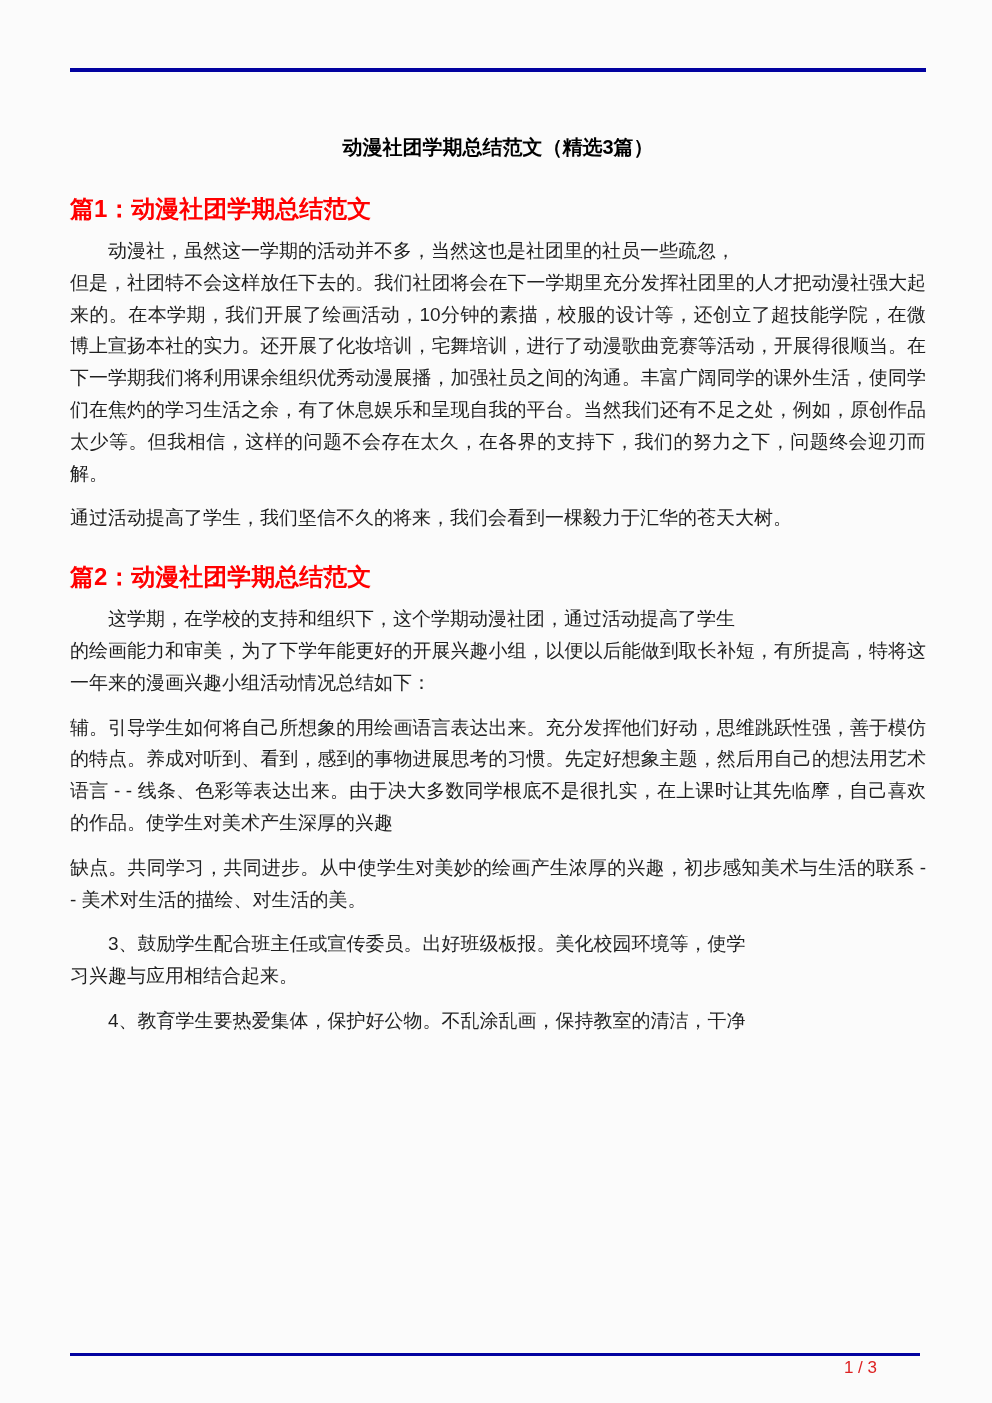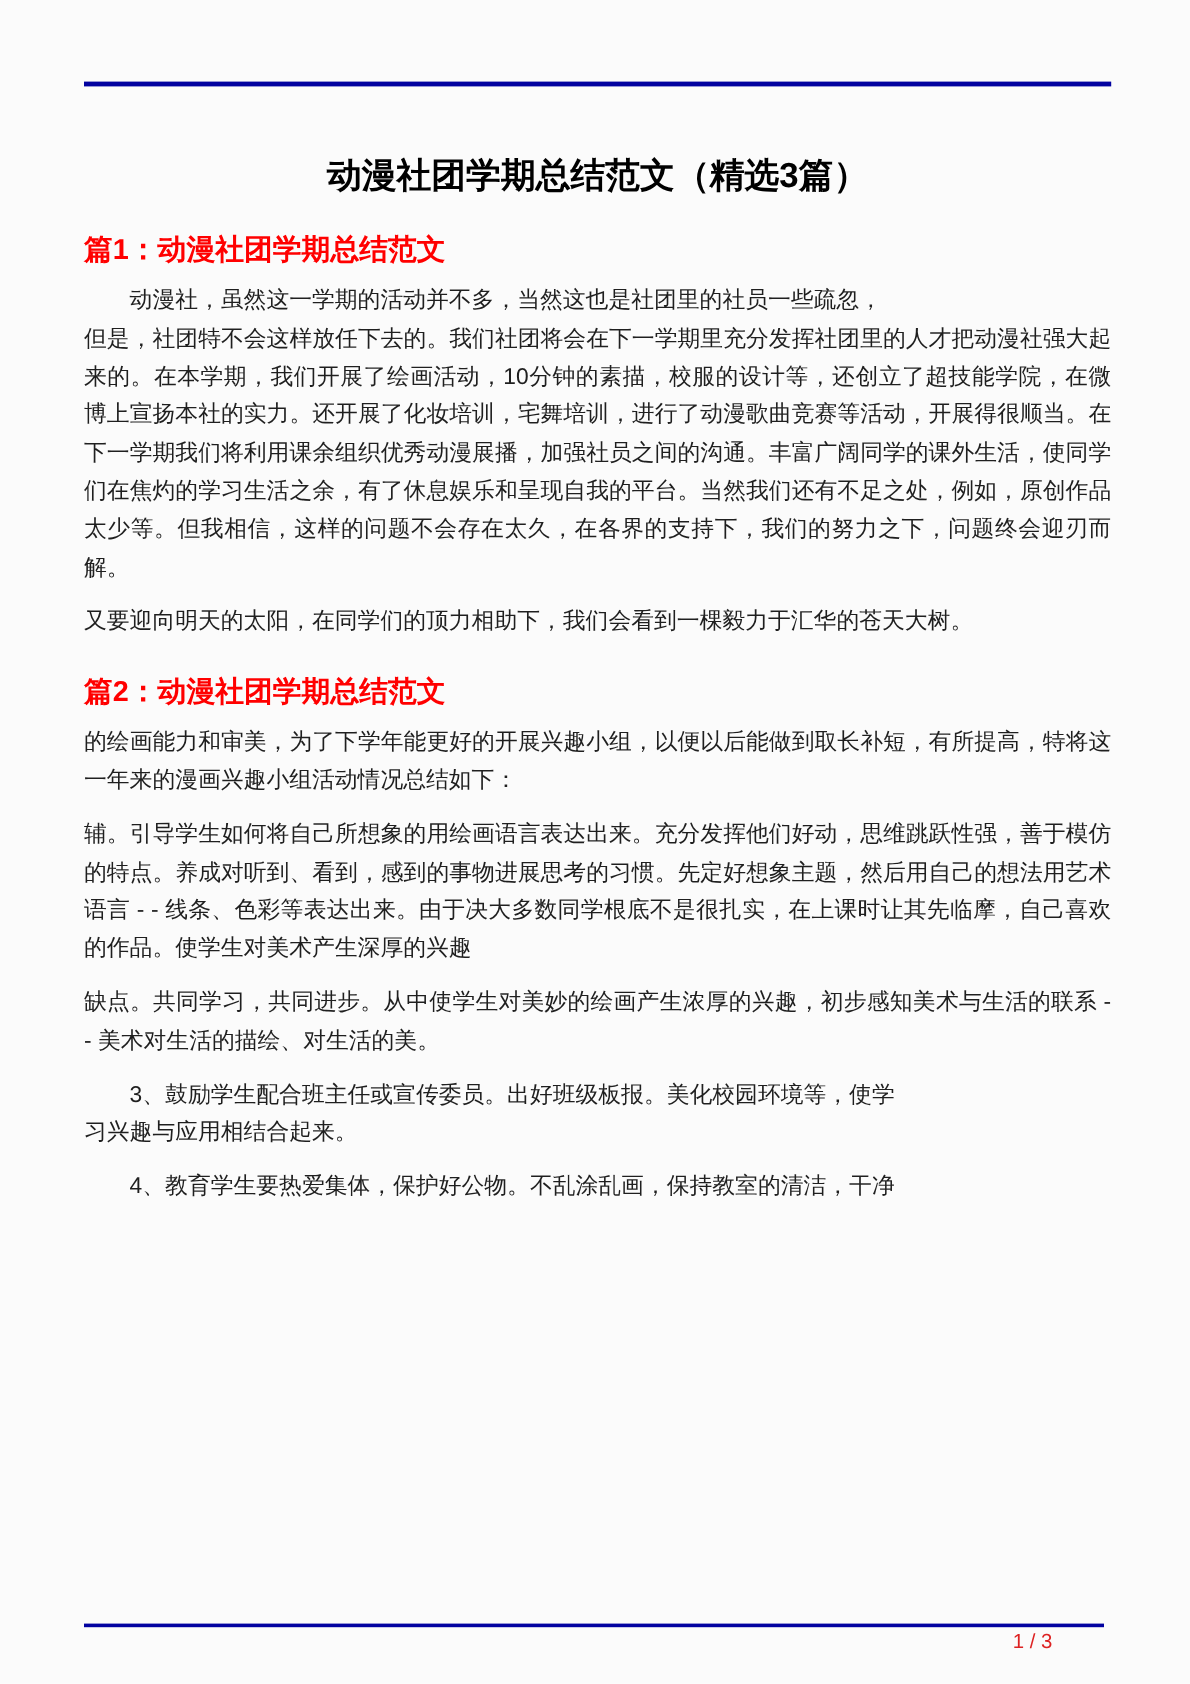--- a/index.html
+++ b/index.html
@@ -16,21 +16,21 @@
     position: absolute; left: 70px; top: 68px;
     width: 856px; height: 4px;
     background: var(--accent, #0202a0);
   }
   .content {
     position: absolute; left: 70px; top: 72px;
     width: 856px;
   }
   .doc-title {
     margin-top: 56px;
-    font-size: 29px; line-height: 38px;
+    font-size: 20px; line-height: 38px;
     font-weight: 700; text-align: center;
     color: #000000;
   }
   .section-heading {
     margin-top: 29px; margin-bottom: 10px;
     font-size: 24px; line-height: 27px;
     font-weight: 700;
     color: var(--heading, #ff0000);
   }
   .para {
@@ -68,28 +68,29 @@
   <section>
     <h2 class="section-heading">篇1：动漫社团学期总结范文</h2>
 
 
     <p class="para">
       <span>动漫社，虽然这一学期的活动并不多，当然这也是社团里的社员一些疏忽，</span>
       <span class="para-rest">但是，社团特不会这样放任下去的。我们社团将会在下一学期里充分发挥社团里的人才把动漫社强大起来的。在本学期，我们开展了绘画活动，10分钟的素描，校服的设计等，还创立了超技能学院，在微博上宣扬本社的实力。还开展了化妆培训，宅舞培训，进行了动漫歌曲竞赛等活动，开展得很顺当。在下一学期我们将利用课余组织优秀动漫展播，加强社员之间的沟通。丰富广阔同学的课外生活，使同学们在焦灼的学习生活之余，有了休息娱乐和呈现自我的平台。当然我们还有不足之处，例如，原创作品太少等。但我相信，这样的问题不会存在太久，在各界的支持下，我们的努力之下，问题终会迎刃而解。</span>
     </p>
 
     <p class="para">
-      <span class="para-rest">又要迎向明天的太阳，在同学们的顶力相助下，我们会看到一棵毅力于汇华的苍天大树。</span>
+      <span class="para-rest">通过活动提高了学生，我们坚信不久的将来，我们会看到一棵毅力于汇华的苍天大树。</span>
     </p>
   </section>
 
   <section>
     <h2 class="section-heading">篇2：动漫社团学期总结范文</h2>
 
     <p class="para">
+      <span>这学期，在学校的支持和组织下，这个学期动漫社团，通过活动提高了学生</span>
       <span class="para-rest">的绘画能力和审美，为了下学年能更好的开展兴趣小组，以便以后能做到取长补短，有所提高，特将这一年来的漫画兴趣小组活动情况总结如下：</span>
     </p>
 
     <p class="para">
       <span class="para-rest">辅。引导学生如何将自己所想象的用绘画语言表达出来。充分发挥他们好动，思维跳跃性强，善于模仿的特点。养成对听到、看到，感到的事物进展思考的习惯。先定好想象主题，然后用自己的想法用艺术语言 - - 线条、色彩等表达出来。由于决大多数同学根底不是很扎实，在上课时让其先临摩，自己喜欢的作品。使学生对美术产生深厚的兴趣</span>
     </p>
 
     <p class="para">
       <span class="para-rest">缺点。共同学习，共同进步。从中使学生对美妙的绘画产生浓厚的兴趣，初步感知美术与生活的联系 - - 美术对生活的描绘、对生活的美。</span>
     </p>

